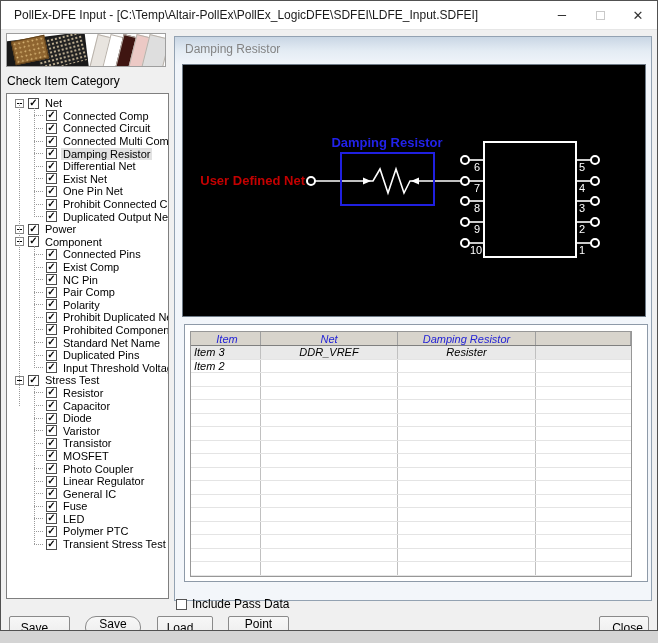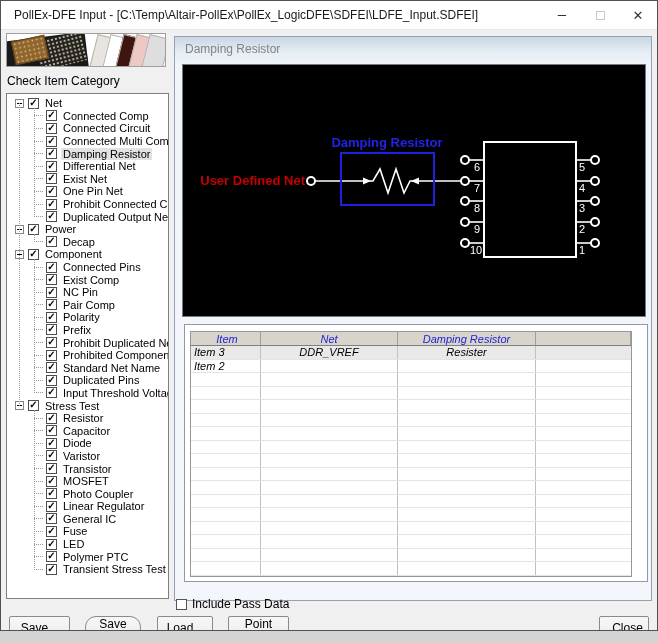--- a/index.html
+++ b/index.html
@@ -167,27 +167,20 @@
               <span class="tlabel">Duplicated Output Net</span>
             </div>
           </div>
         </div>
         <div class="tree-group">
           <div class="trow parent">
             <span class="expand"></span>
             <span class="cb"></span>
             <span class="tlabel">Power</span>
           </div>
-          <div class="tree-children">
-            <div class="trow child">
-              <span class="stub"></span>
-              <span class="cb"></span>
-              <span class="tlabel">Decap</span>
-            </div>
-          </div>
         </div>
         <div class="tree-group">
           <div class="trow parent">
             <span class="expand"></span>
             <span class="cb"></span>
             <span class="tlabel">Component</span>
           </div>
           <div class="tree-children">
             <div class="trow child">
               <span class="stub"></span>
@@ -206,25 +199,20 @@
             </div>
             <div class="trow child">
               <span class="stub"></span>
               <span class="cb"></span>
               <span class="tlabel">Pair Comp</span>
             </div>
             <div class="trow child">
               <span class="stub"></span>
               <span class="cb"></span>
               <span class="tlabel">Polarity</span>
-            </div>
-            <div class="trow child">
-              <span class="stub"></span>
-              <span class="cb"></span>
-              <span class="tlabel">Prefix</span>
             </div>
             <div class="trow child">
               <span class="stub"></span>
               <span class="cb"></span>
               <span class="tlabel">Prohibit Duplicated Net</span>
             </div>
             <div class="trow child">
               <span class="stub"></span>
               <span class="cb"></span>
               <span class="tlabel">Prohibited Component</span>

